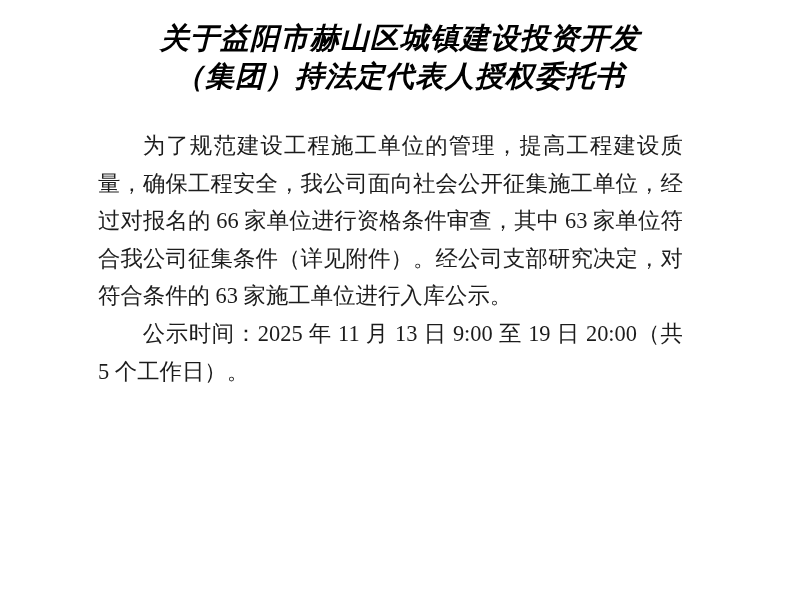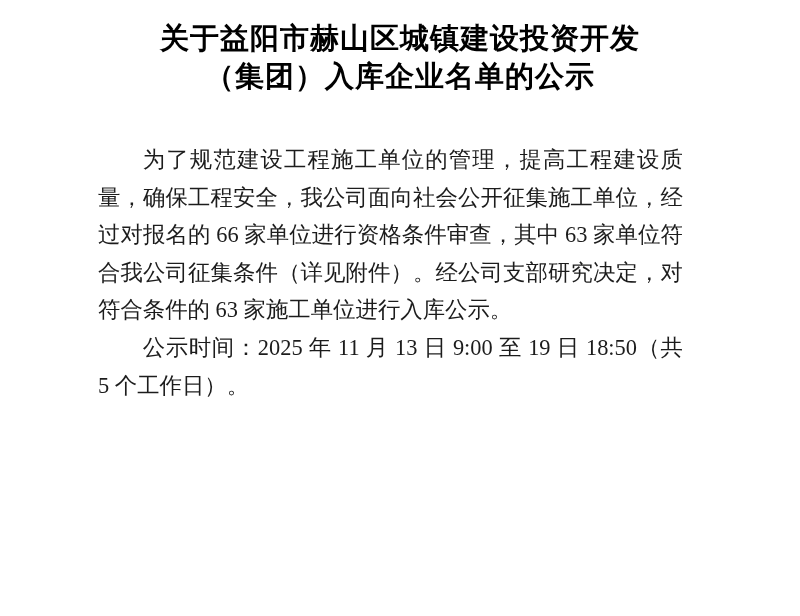--- a/index.html
+++ b/index.html
@@ -21,23 +21,24 @@
     text-align: center;
     font-family: "Liberation Sans", "DejaVu Sans", sans-serif;
     font-weight: 700;
     font-size: 29px;
     line-height: 37.5px;
     color: #000000;
     letter-spacing: 1px;
   }
   .title .tline {
     display: block;
+    font-style: italic;
   }
   .doc-body {
-    margin-top: 46px;
+    margin-top: 32px;
     padding-left: 98px;
     padding-right: 117px;
   }
   .doc-body p {
     margin: 0;
     font-family: "Liberation Serif", "DejaVu Serif", serif;
     font-size: 22.4px;
     line-height: 37.6px;
     color: #1c1c1c;
     text-align: justify;
@@ -45,20 +46,20 @@
     text-indent: 2em;
     word-break: break-all;
   }
 </style>
 </head>
 <body>
 
 <div class="page">
   <h1 class="title">
     <span class="tline">关于益阳市赫山区城镇建设投资开发</span>
-    <span class="tline">（集团）入库企业名单的公示</span>
+    <span class="tline">（集团）持法定代表人授权委托书</span>
   </h1>
 
   <div class="doc-body">
     <p>为了规范建设工程施工单位的管理，提高工程建设质量，确保工程安全，我公司面向社会公开征集施工单位，经过对报名的 66 家单位进行资格条件审查，其中 63 家单位符合我公司征集条件（详见附件）。经公司支部研究决定，对符合条件的 63 家施工单位进行入库公示。</p>
-    <p>公示时间：2025 年 11 月 13 日 9:00 至 19 日 18:50（共 5 个工作日）。</p>
+    <p>公示时间：2025 年 11 月 13 日 9:00 至 19 日 20:00（共 5 个工作日）。</p>
   </div>
 </div>
 
 </body></html>

